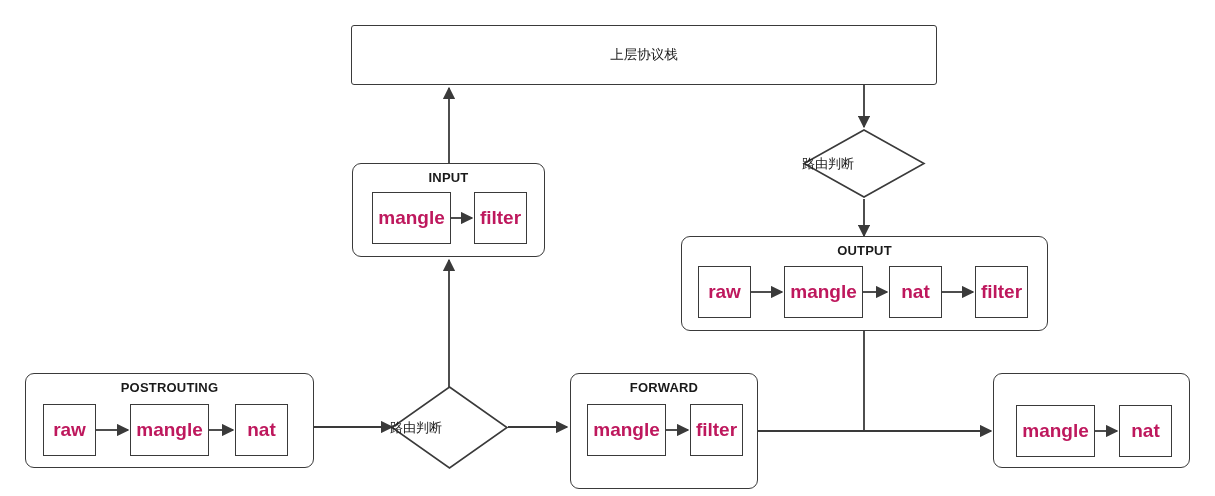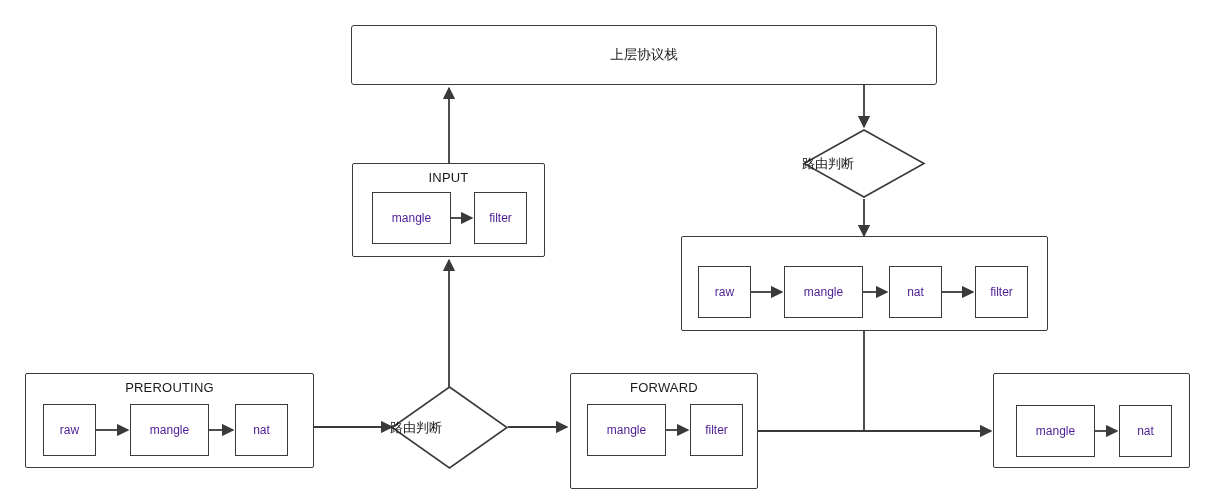--- a/index.html
+++ b/index.html
@@ -24,43 +24,44 @@
     pointer-events: none;
   }
   .node {
     position: absolute;
     box-sizing: border-box;
     border: 1.6px solid #3a3a3a;
     background: #ffffff;
     color: #1a1a1a;
   }
   .chain-box {
-    border-radius: 2px;
+    border-radius: 9px;
+    font-weight: bold;
   }
   .chain-title {
     position: absolute;
     left: 0;
     right: 0;
     top: 6px;
     text-align: center;
     font-size: 13px;
     line-height: 16px;
     color: #1a1a1a;
     letter-spacing: 0.2px;
   }
   .table-box {
     position: absolute;
     box-sizing: border-box;
     border: 1.6px solid #3a3a3a;
     background: #ffffff;
     display: flex;
     align-items: center;
     justify-content: center;
-    font-size: 12px;
-    color: #4c1d95;
+    font-size: 19px;
+    color: #be185d;
   }
   .plain-box {
     display: flex;
     align-items: center;
     justify-content: center;
     border-radius: 3px;
     font-family: Liberation Mono, monospace;
   }
   .plain-box .label {
     font-size: 13.5px;
@@ -132,41 +133,42 @@
     </div>
     <div class="table-box" style="left:121px; top:28px; width:53px; height:52px;">
       <span>filter</span>
     </div>
     <svg style="position:absolute; left:0; top:0;" width="193" height="94">
       <line x1="98" y1="54" x2="119" y2="54" stroke="#3a3a3a" stroke-width="1.8" marker-end="url(#arrow)"></line>
     </svg>
   </div>
 
   <div class="node chain-box" style="left:681px; top:236px; width:367px; height:95px;">
+    <span class="chain-title">OUTPUT</span>
     <div class="table-box" style="left:16px; top:29px; width:53px; height:52px;">
       <span>raw</span>
     </div>
     <div class="table-box" style="left:102px; top:29px; width:79px; height:52px;">
       <span>mangle</span>
     </div>
     <div class="table-box" style="left:207px; top:29px; width:53px; height:52px;">
       <span>nat</span>
     </div>
     <div class="table-box" style="left:293px; top:29px; width:53px; height:52px;">
       <span>filter</span>
     </div>
     <svg style="position:absolute; left:0; top:0;" width="367" height="95">
       <line x1="69" y1="55" x2="100" y2="55" stroke="#3a3a3a" stroke-width="1.8" marker-end="url(#arrow)"></line>
       <line x1="181" y1="55" x2="205" y2="55" stroke="#3a3a3a" stroke-width="1.8" marker-end="url(#arrow)"></line>
       <line x1="260" y1="55" x2="291" y2="55" stroke="#3a3a3a" stroke-width="1.8" marker-end="url(#arrow)"></line>
     </svg>
   </div>
 
   <div class="node chain-box" style="left:25px; top:373px; width:289px; height:95px;">
-    <span class="chain-title">PREROUTING</span>
+    <span class="chain-title">POSTROUTING</span>
     <div class="table-box" style="left:17px; top:30px; width:53px; height:52px;">
       <span>raw</span>
     </div>
     <div class="table-box" style="left:104px; top:30px; width:79px; height:52px;">
       <span>mangle</span>
     </div>
     <div class="table-box" style="left:209px; top:30px; width:53px; height:52px;">
       <span>nat</span>
     </div>
     <svg style="position:absolute; left:0; top:0;" width="289" height="95">

